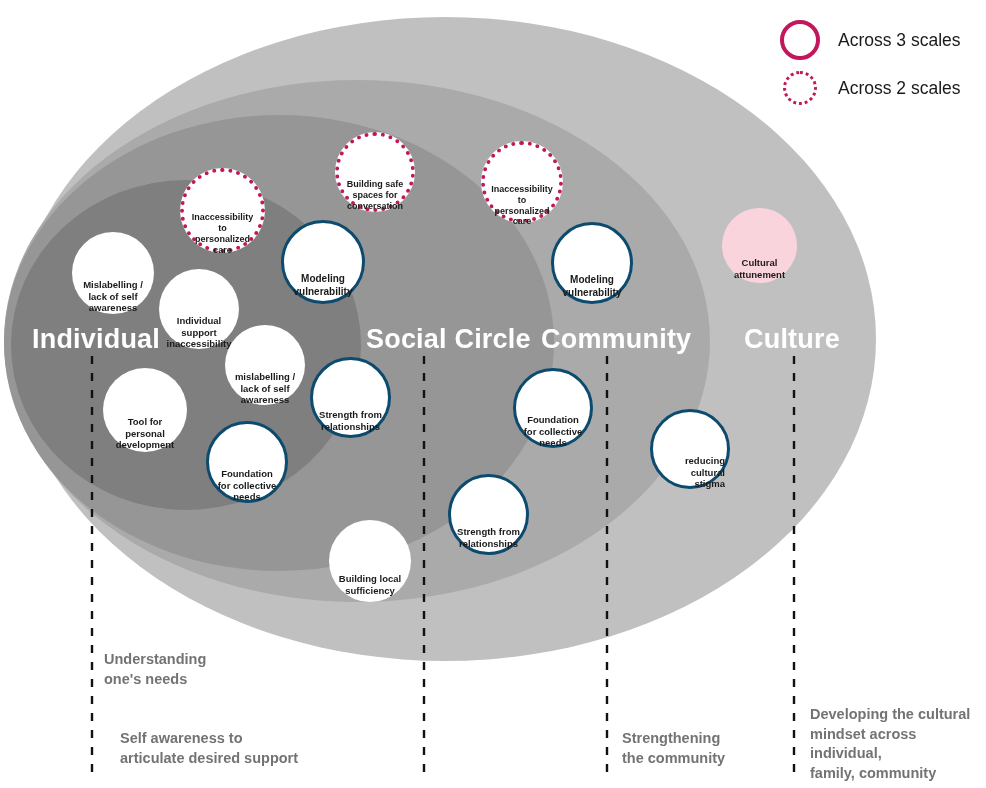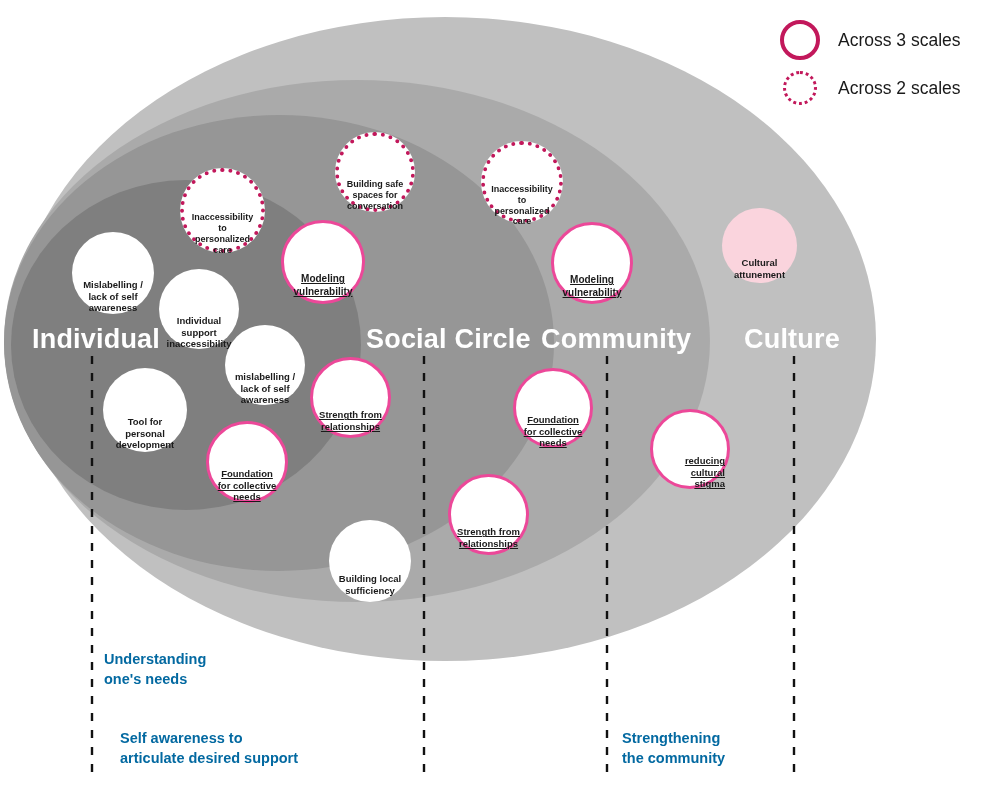--- a/index.html
+++ b/index.html
@@ -53,35 +53,34 @@
     line-height: 1.22;
     padding: 2px;
   }
   .bubble span {
     display: block;
     width: 100%;
     margin-top: 47px;
   }
   .bubble.plain { border: none; }
   .bubble.solid {
-    border: 3px solid #ec4899;
-    text-decoration: underline;
+    border: 3px solid #0c4a6e;
   }
   .bubble.dotted {
     border: 4px dotted #c2185b;
   }
   .bubble.pink {
     background: #fad4dd;
     border: none;
   }
 
   
   .caption {
     position: absolute;
-    color: #0369a1;
+    color: #737373;
     font-weight: bold;
     font-size: 14.5px;
     line-height: 1.35;
     white-space: pre-line;
   }
 
   
   #legend {
     position: absolute;
     left: 780px;
@@ -220,20 +219,23 @@
 sufficiency</span>
       </div>
     </div>
 
   <div class="caption" style="left:104px; top:650px;">Understanding
 one's needs</div>
   <div class="caption" style="left:104px; top:729px;margin-left:16px;">Self awareness to
 articulate desired support</div>
   <div class="caption" style="left:622px; top:729px;">Strengthening
 the community</div>
+  <div class="caption" style="left:810px; top:705px;">Developing the cultural
+mindset across individual,
+family, community</div>
 
   <div id="legend">
     <div class="legend-row">
       <div class="legend-swatch solid"></div>
       <div class="legend-label">Across 3 scales</div>
     </div>
     <div class="legend-row">
       <div class="legend-swatch dotted"></div>
       <div class="legend-label">Across 2 scales</div>
     </div>

